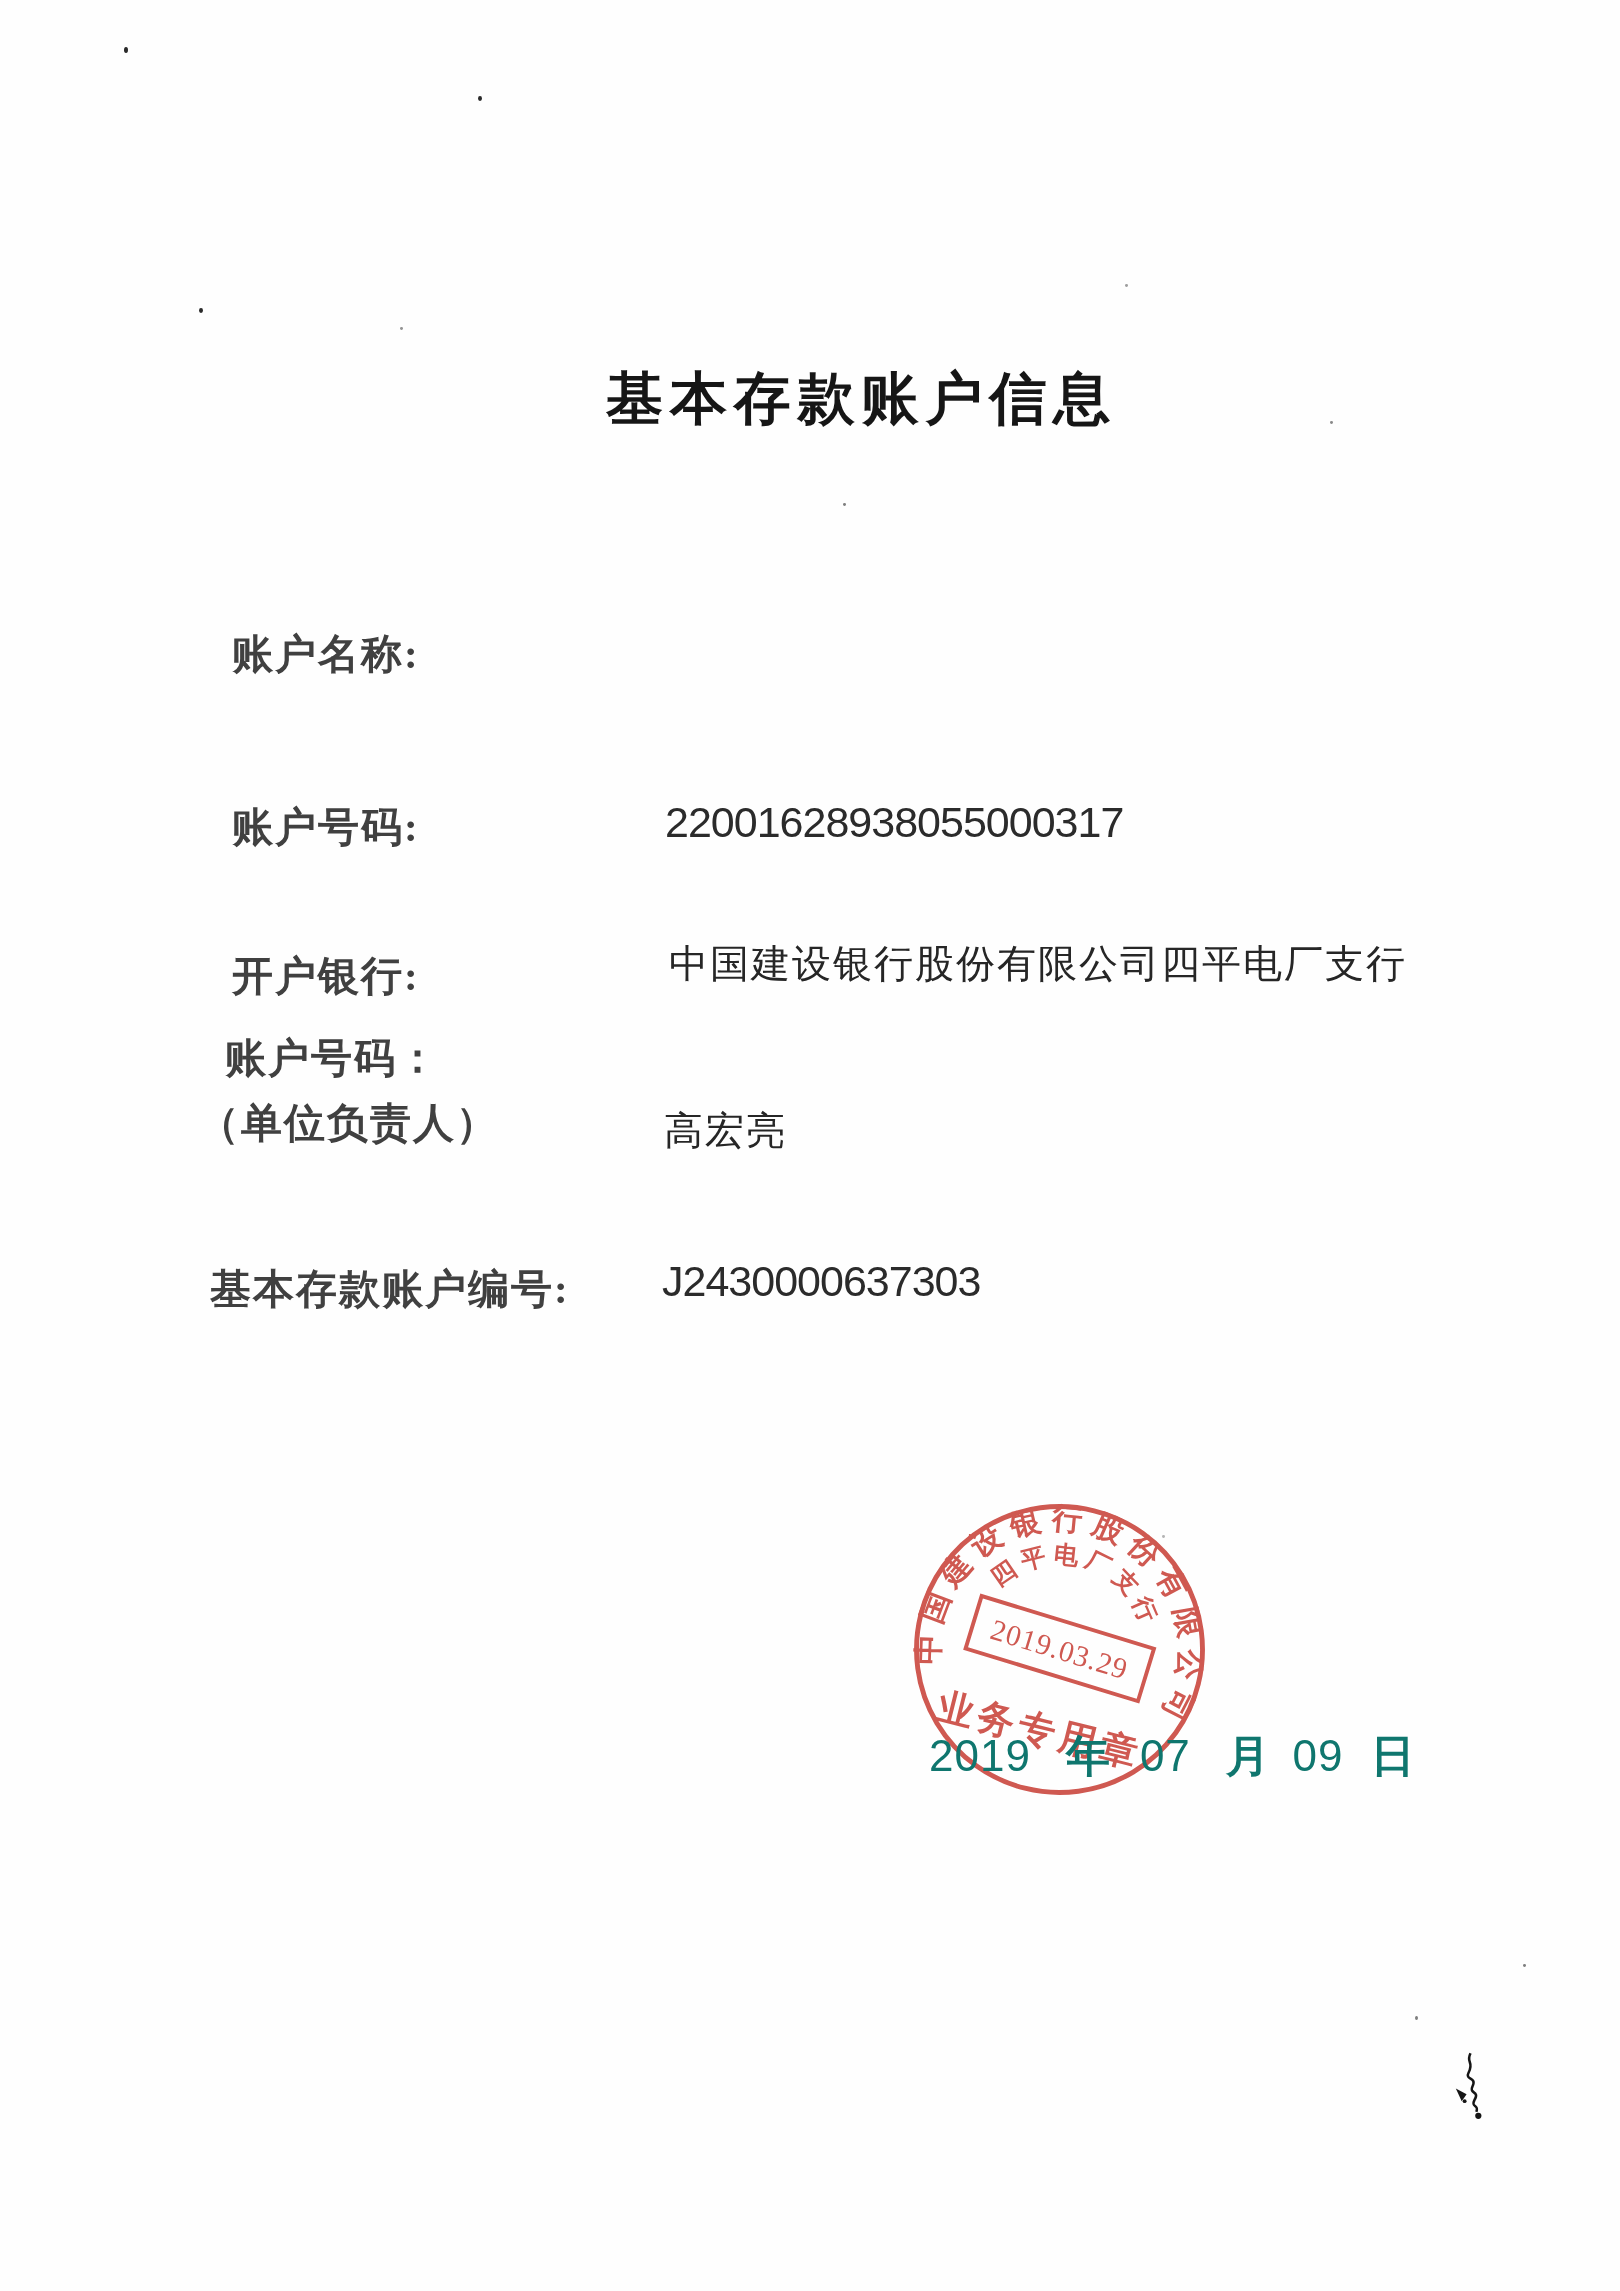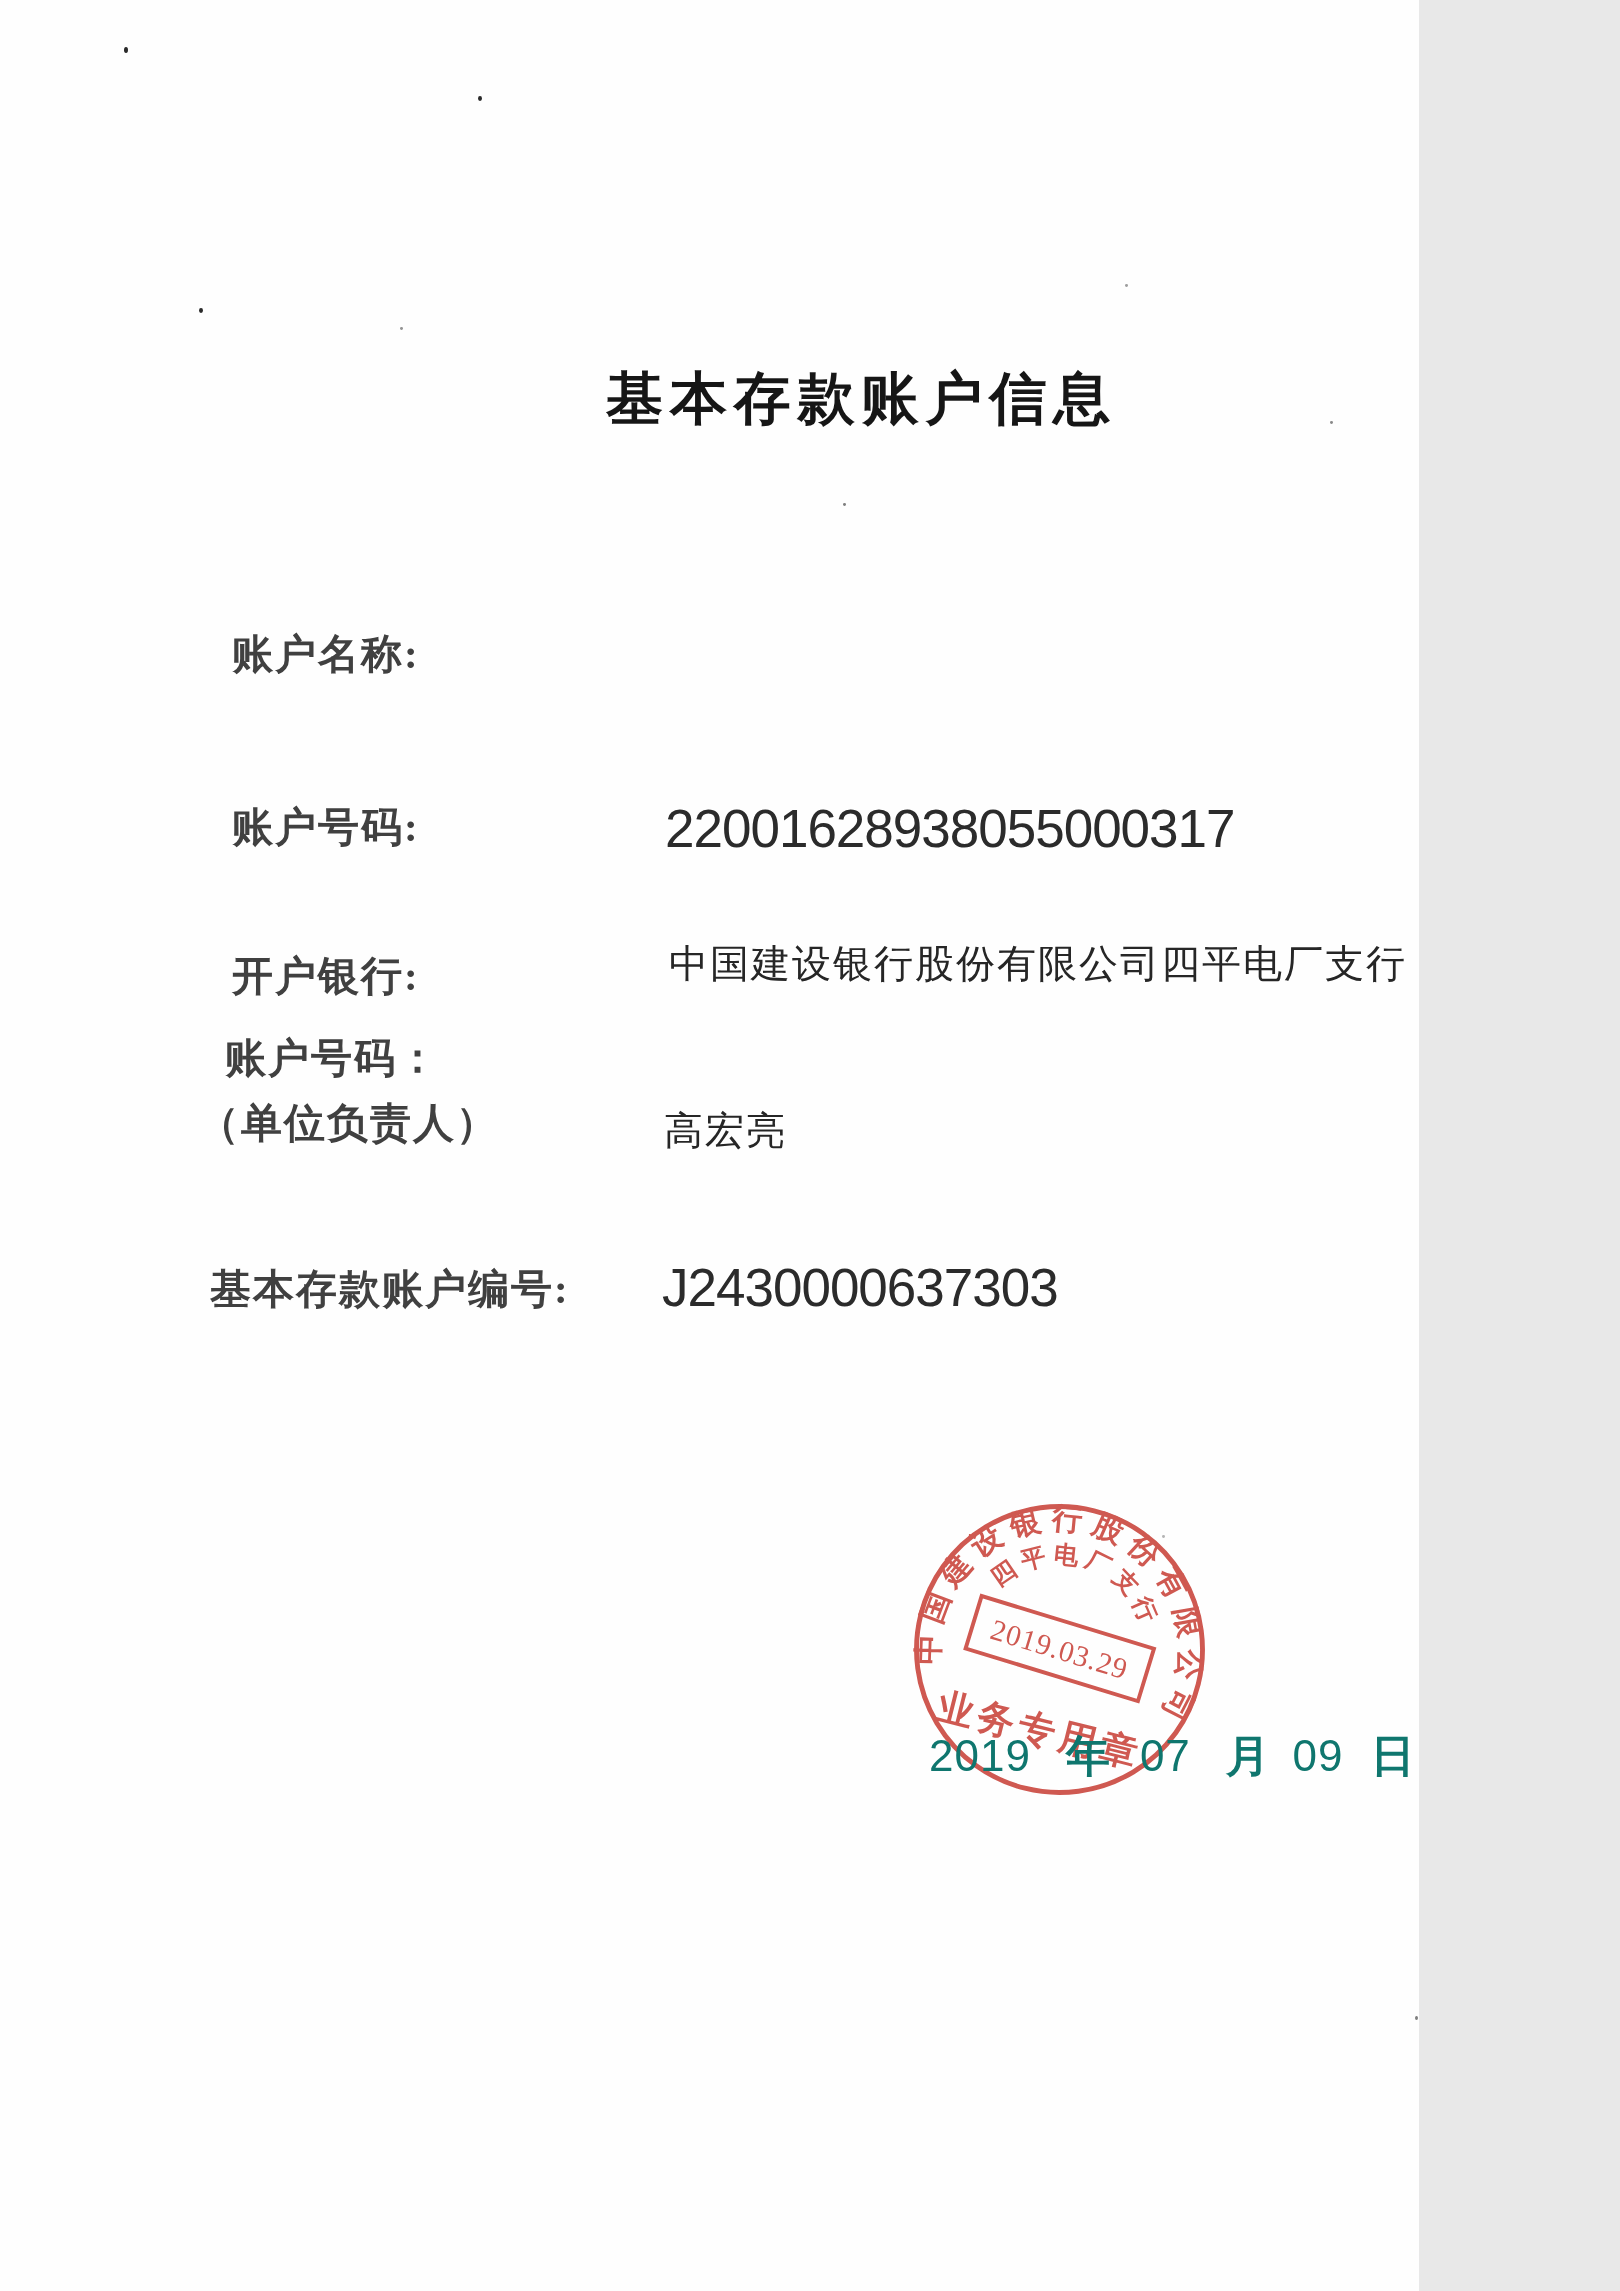--- a/index.html
+++ b/index.html
@@ -1,38 +1,38 @@
 <!DOCTYPE html>
 <html><head>
 <meta charset="utf-8">
 <style>
   html,body{margin:0;padding:0;background:#e8e8e8;}
   .page{
     position:relative;
-    width:1419px;height:2292px;
+    width:1620px;height:2292px;
     background:#fefefe;
     overflow:hidden;
     font-family:"Liberation Serif","DejaVu Serif",serif;
     color:#1d1d1d;
   }
   .abs{position:absolute;white-space:nowrap;}
   .doc-title{
     left:606px;top:361px;
     font-size:57px;font-weight:700;letter-spacing:6.9px;
     color:#161616;
   }
   .field-label{
     font-size:41px;font-weight:600;letter-spacing:2px;color:#404040;
   }
   .field-value-cn{
     font-size:39px;font-weight:400;letter-spacing:2px;color:#262626;
   }
   .field-value-num{
     font-family:"Liberation Sans","DejaVu Sans",sans-serif;
-    font-size:53px;font-weight:400;letter-spacing:-1px;color:#2b2b2b;text-align:right;
+    font-size:43px;font-weight:400;letter-spacing:-1px;color:#2b2b2b;text-align:right;
   }
   .r1-label{left:232px;top:627px;}
   .r1-value{left:673px;top:625px;}
   .r2-label{left:232px;top:800px;}
   .r2-value{left:665px;top:798px;}
   .r3-label{left:232px;top:935px;margin-top:14px;}
   .r3-value{left:669px;top:937px;}
   .r4-label1{left:225px;top:1031px;}
   .r4-label2{left:198px;top:1096px;}
   .r4-value{left:664px;top:1104px;text-align:right;}

